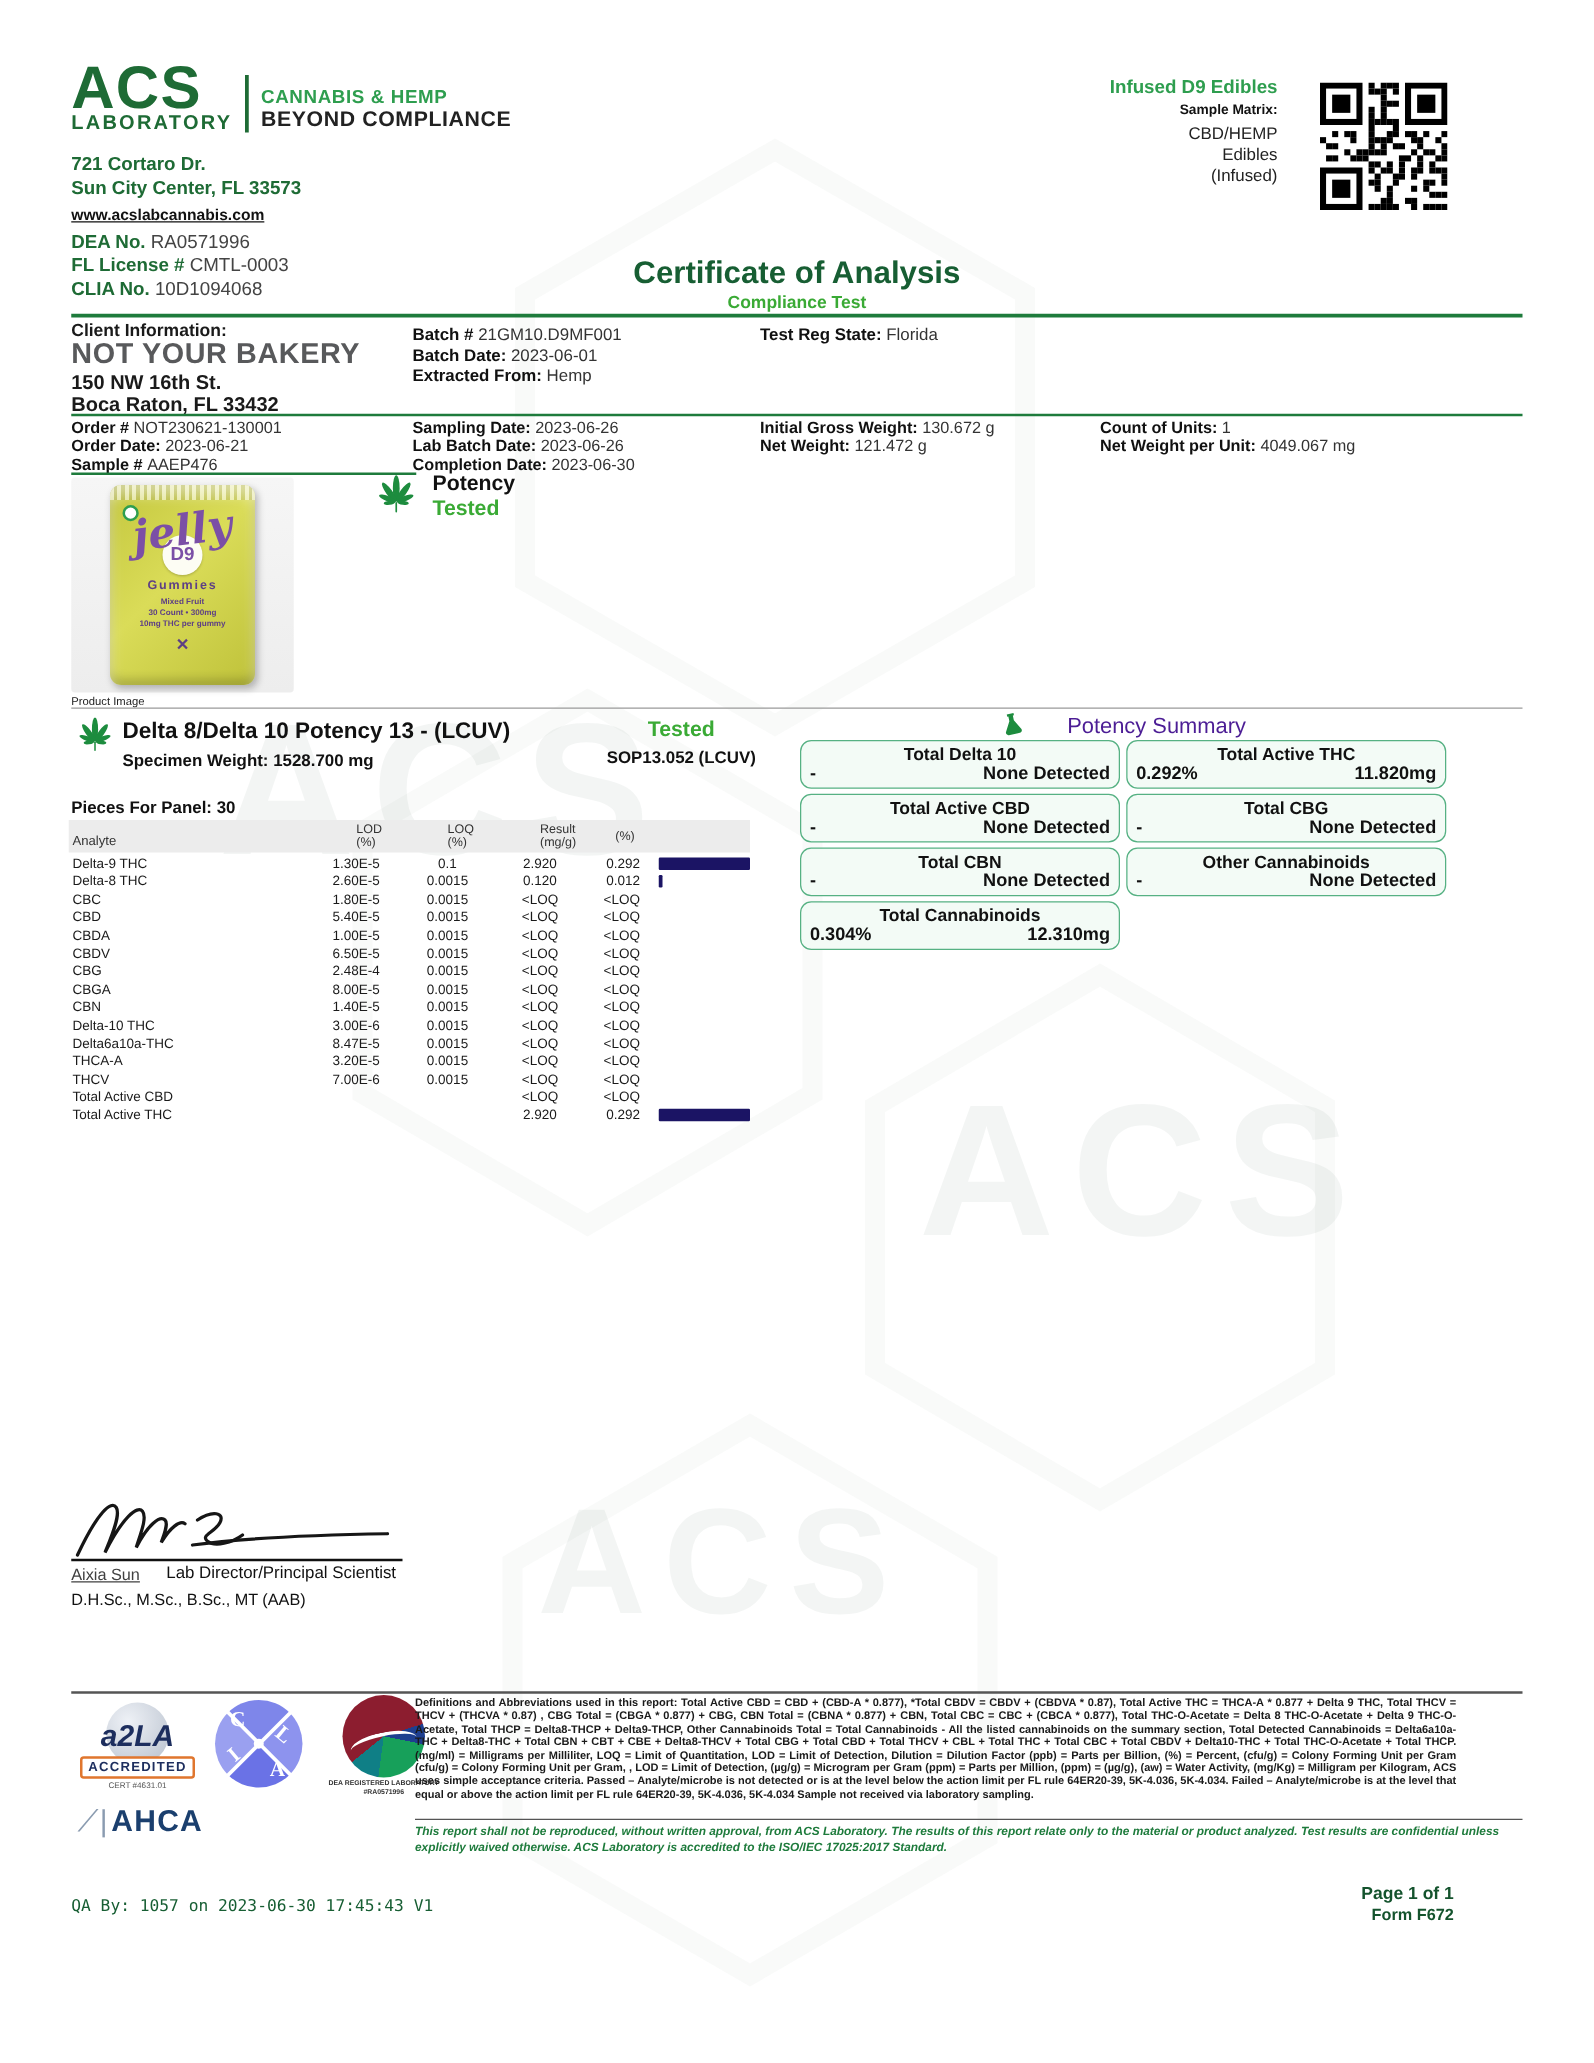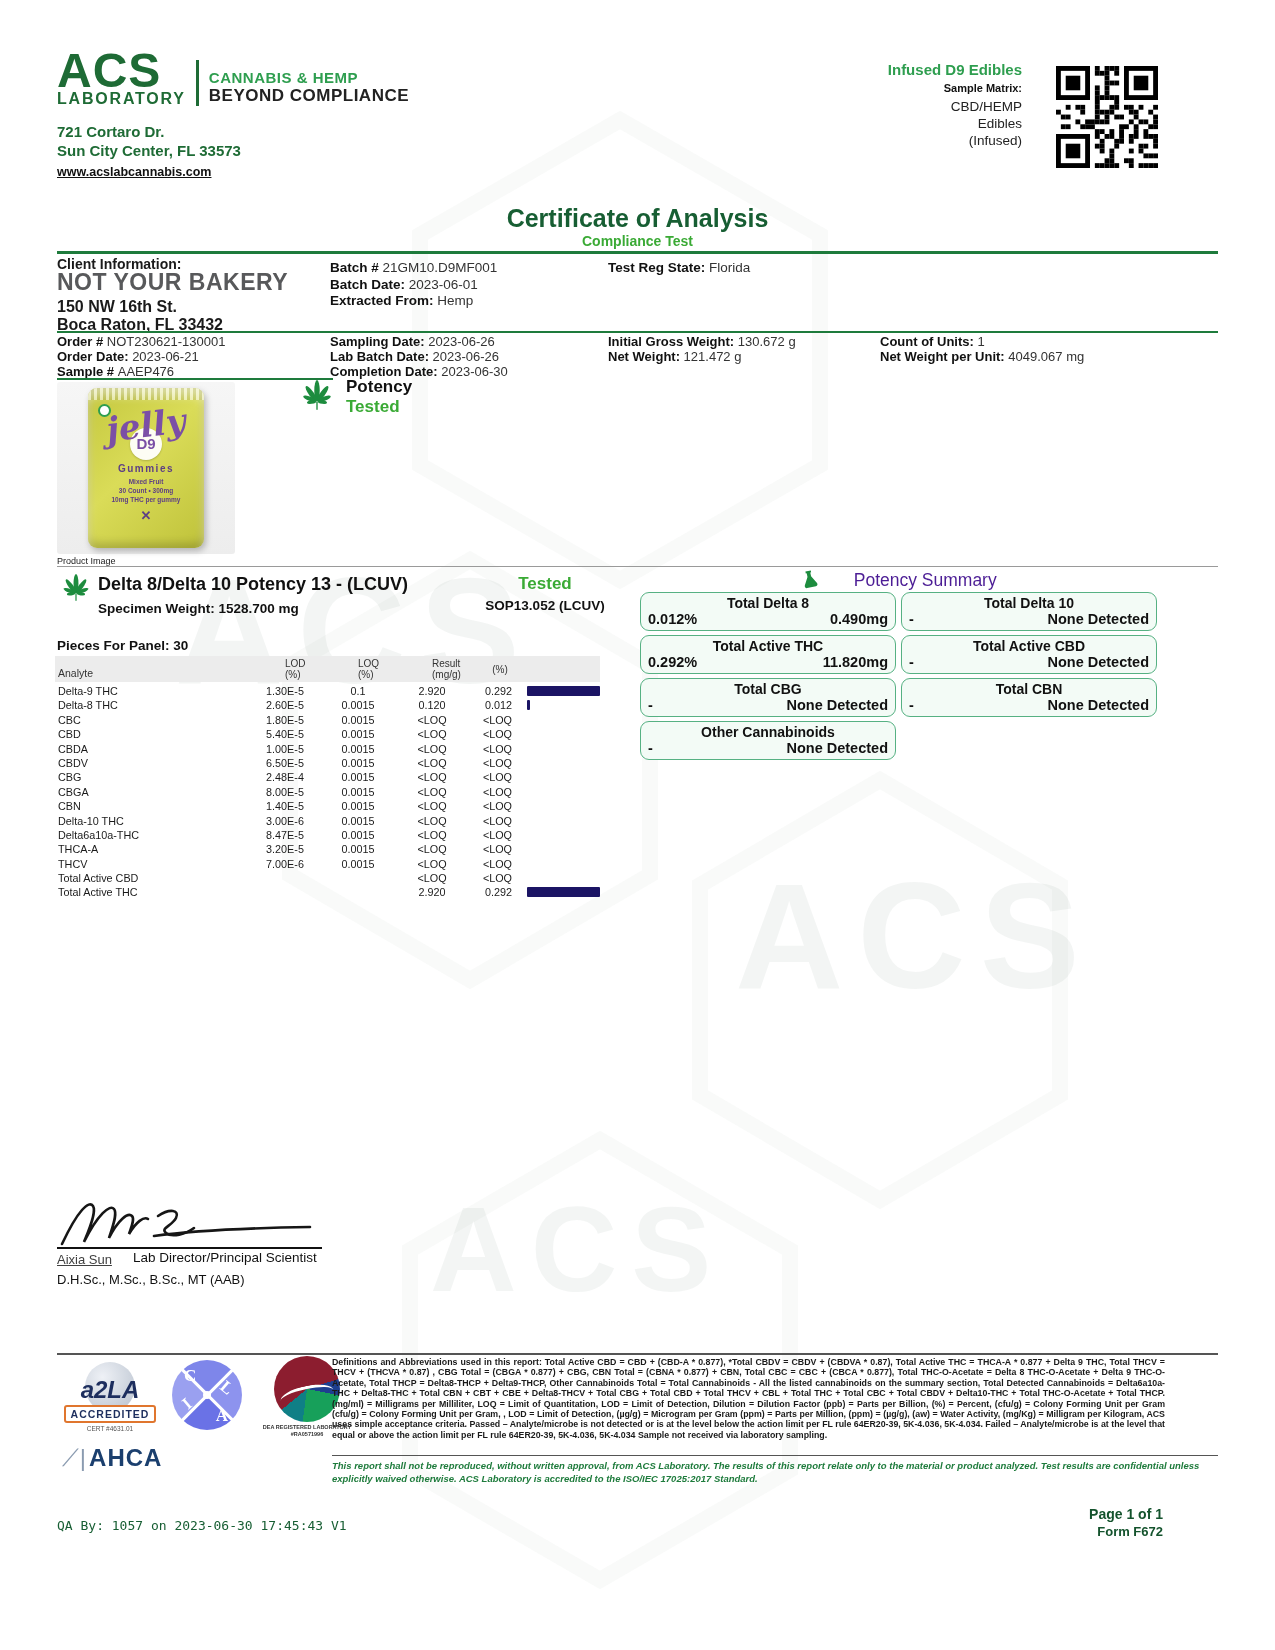--- a/index.html
+++ b/index.html
@@ -180,20 +180,25 @@
       <div class="logo-tags">
         <div class="logo-tag1">CANNABIS &amp; HEMP</div>
         <div class="logo-tag2">BEYOND COMPLIANCE</div>
       </div>
     </div>
 
     <div class="abs addr">
       <div class="addr-line">721 Cortaro Dr.</div>
       <div class="addr-line">Sun City Center, FL 33573</div>
       <a class="website" href="#">www.acslabcannabis.com</a>
+      <div class="lab-ids">
+          <div class="info-line"><span class="lbl">DEA No.</span><span class="val">&nbsp;RA0571996</span></div>
+          <div class="info-line"><span class="lbl">FL License #</span><span class="val">&nbsp;CMTL-0003</span></div>
+          <div class="info-line"><span class="lbl">CLIA No.</span><span class="val">&nbsp;10D1094068</span></div>
+        </div>
     </div>
 
     <div class="abs right-info">
       <div class="sample-type">Infused D9 Edibles</div>
       <div class="matrix-label">Sample Matrix:</div>
       <div class="matrix-line">CBD/HEMP</div>
       <div class="matrix-line">Edibles</div>
       <div class="matrix-line">(Infused)</div>
     </div>
 
@@ -425,27 +430,20 @@
     </div>
 
     <div class="abs sum-head">
       <svg class="flask" width="22" height="24" viewBox="0 0 24 24" fill="#1d8c3e">
         <path d="M9 2h6v2h-1v4.2l4.8 8.6A2.2 2.2 0 0 1 16.9 20H7.1a2.2 2.2 0 0 1-1.9-3.2L10 8.2V4H9V2z"></path>
       </svg>
       <span class="sum-title">Potency Summary</span>
     </div>
     <div id="summary-cards" class="abs cards">
         <div class="scard">
-          <div class="scard-title">Total Delta 8</div>
-          <div class="scard-vals">
-            <span>0.012%</span>
-            <span>0.490mg</span>
-          </div>
-        </div>
-        <div class="scard">
           <div class="scard-title">Total Delta 10</div>
           <div class="scard-vals">
             <span>-</span>
             <span>None Detected</span>
           </div>
         </div>
         <div class="scard">
           <div class="scard-title">Total Active THC</div>
           <div class="scard-vals">
             <span>0.292%</span>
@@ -471,20 +469,27 @@
           <div class="scard-vals">
             <span>-</span>
             <span>None Detected</span>
           </div>
         </div>
         <div class="scard">
           <div class="scard-title">Other Cannabinoids</div>
           <div class="scard-vals">
             <span>-</span>
             <span>None Detected</span>
+          </div>
+        </div>
+        <div class="scard">
+          <div class="scard-title">Total Cannabinoids</div>
+          <div class="scard-vals">
+            <span>0.304%</span>
+            <span>12.310mg</span>
           </div>
         </div>
       </div>
 
     <div class="abs pieces">
       <span>Pieces For Panel:</span>
       <span>30</span>
     </div>
 
     <div class="abs thead">

